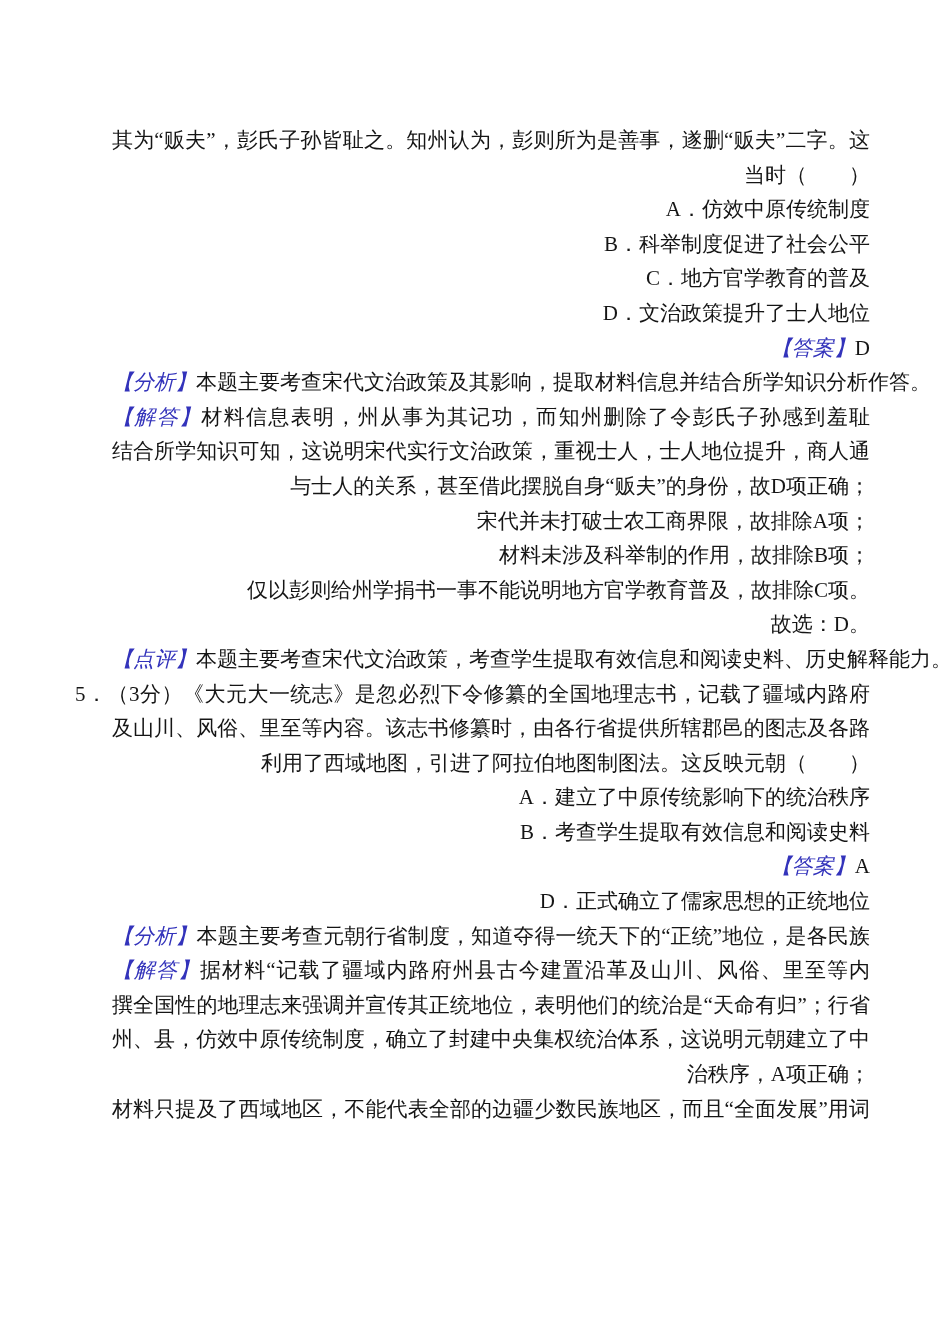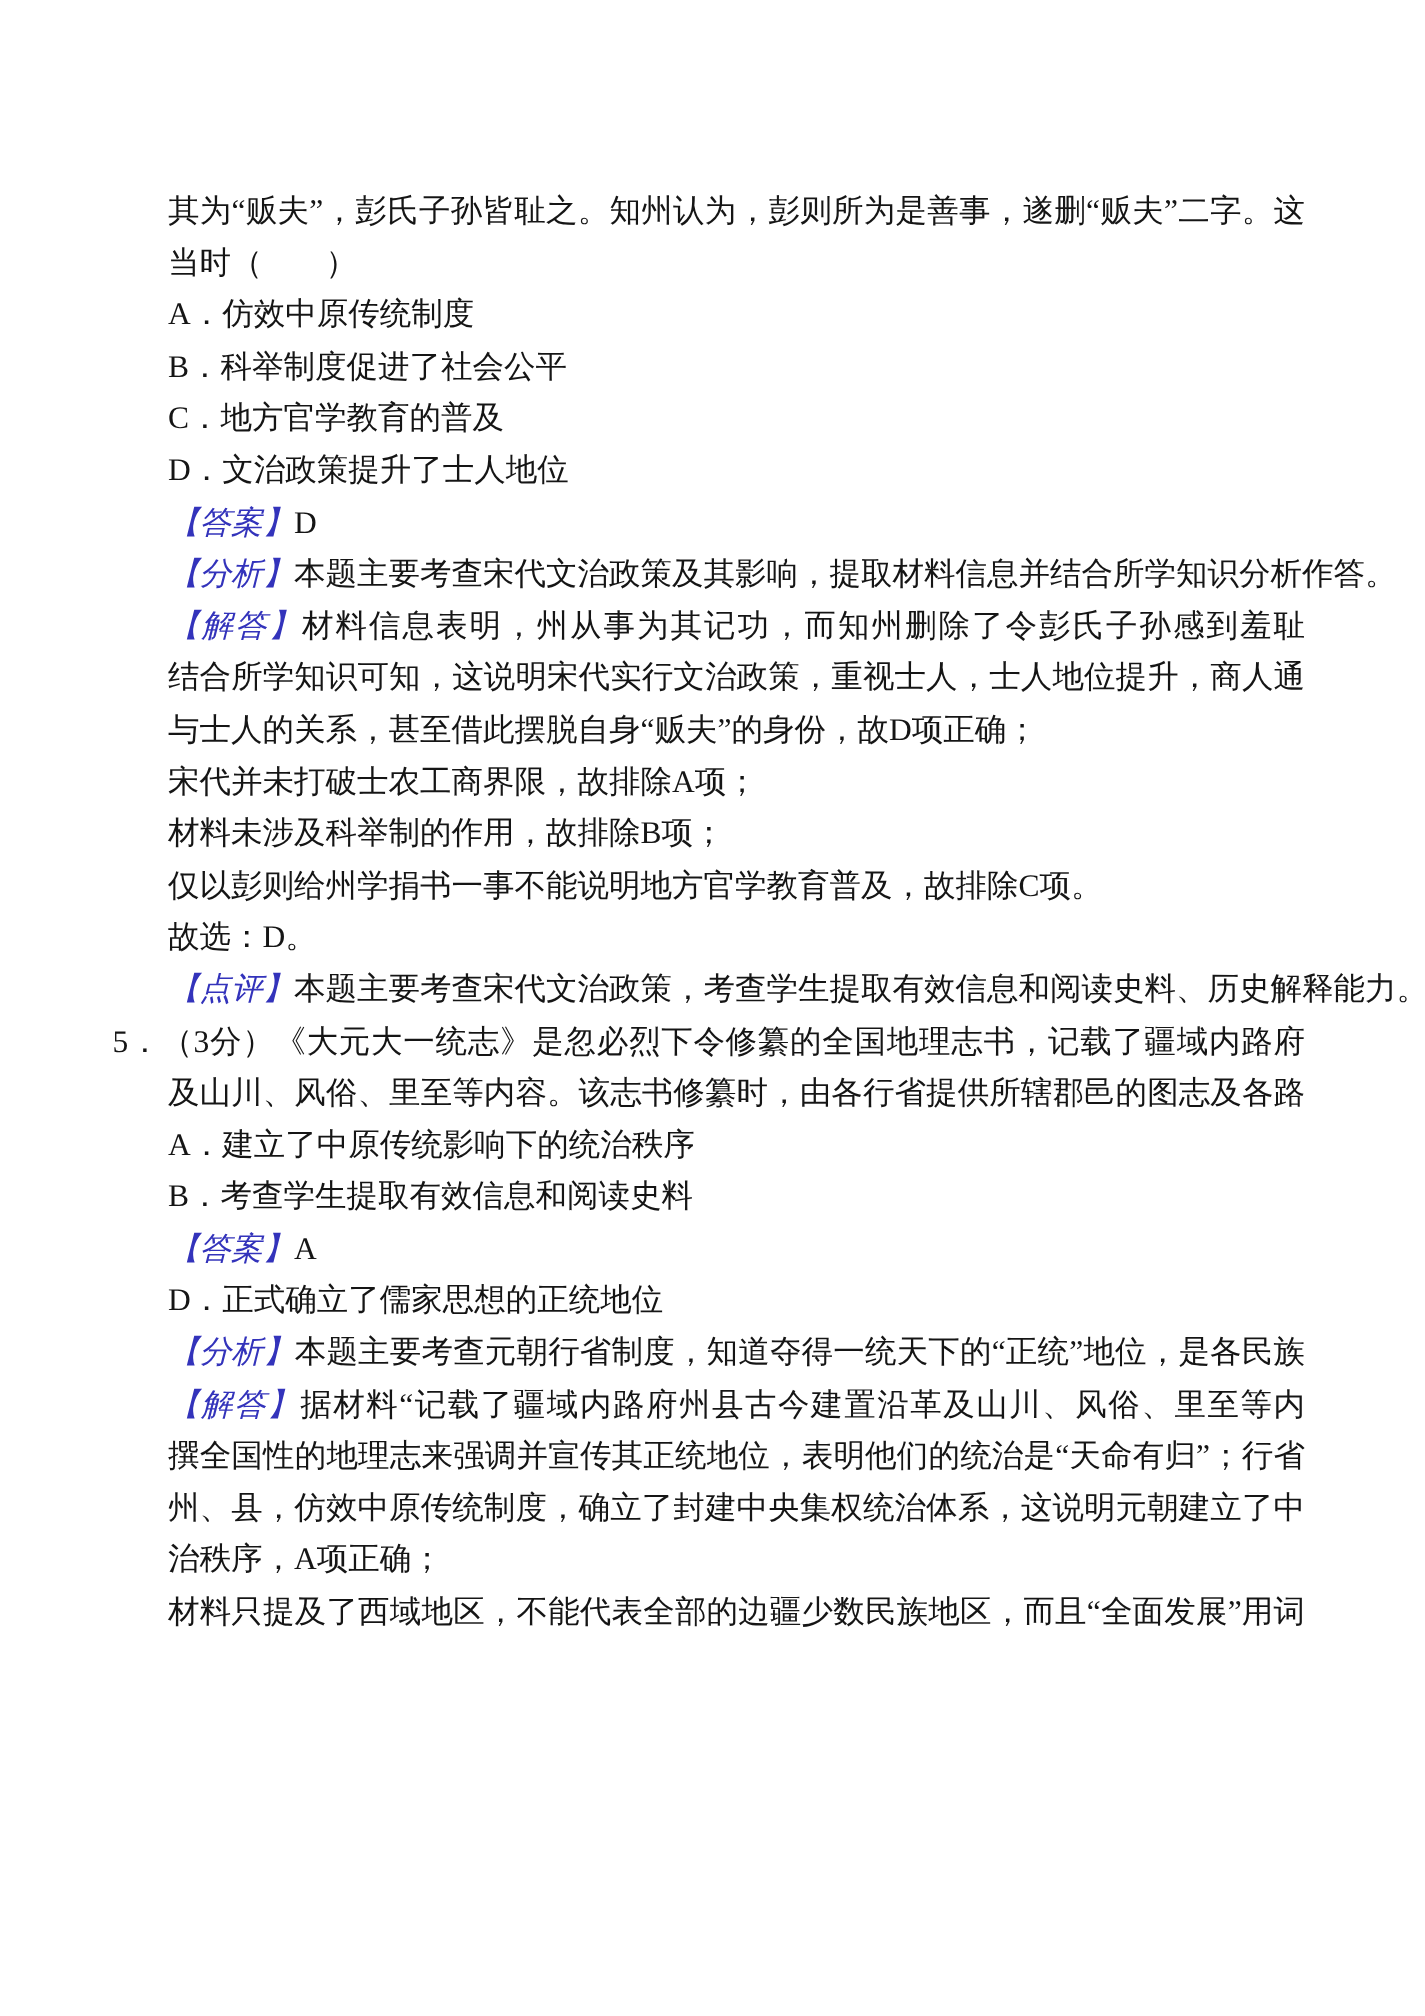--- a/index.html
+++ b/index.html
@@ -23,20 +23,21 @@
     right: 0;
   }
   .line {
     box-sizing: border-box;
     padding: 0 80px 0 112px;
     height: 34.6px;
     line-height: 34.6px;
     font-size: 21px;
     overflow: hidden;
     white-space: nowrap;
+    text-align: right;
   }
   .full {
     white-space: normal;
     text-align: justify;
     text-align-last: justify;
   }
   .qfirst {
     padding-left: 75px;
   }
   .lbl {
@@ -67,20 +68,21 @@
     <div class="line">与士人的关系，甚至借此摆脱自身“贩夫”的身份，故D项正确；</div>
     <div class="line">宋代并未打破士农工商界限，故排除A项；</div>
     <div class="line">材料未涉及科举制的作用，故排除B项；</div>
     <div class="line">仅以彭则给州学捐书一事不能说明地方官学教育普及，故排除C项。</div>
     <div class="line">故选：D。</div>
 
     <div class="line"><span class="lbl">【点评】</span><span>本题主要考查宋代文治政策，考查学生提取有效信息和阅读史料、历史解释能力。</span></div>
 
     <div class="line full qfirst"><span>5．</span><span>（3分）</span><span>《大元大一统志》是忽必烈下令修纂的全国地理志书，记载了疆域内路府州县古今建置沿革</span></div>
     <div class="line full">及山川、风俗、里至等内容。该志书修纂时，由各行省提供所辖郡邑的图志及各路府州县的沿革，并</div>
+    <div class="line">利用了西域地图，引进了阿拉伯地图制图法。这反映元朝（　　）</div>
 
     <div class="line">A．建立了中原传统影响下的统治秩序</div>
     <div class="line">B．考查学生提取有效信息和阅读史料</div>
     <div class="line"><span class="lbl">【答案】</span><span>A</span></div>
 
     <div class="line">D．正式确立了儒家思想的正统地位</div>
 
     <div class="line full"><span class="lbl">【分析】</span><span>本题主要考查元朝行省制度，知道夺得一统天下的“正统”地位，是各民族统治者在政治理</span></div>
 
     <div class="line full"><span class="lbl">【解答】</span><span>据材料“记载了疆域内路府州县古今建置沿革及山川、风俗、里至等内容”可知元朝通过修</span></div>

